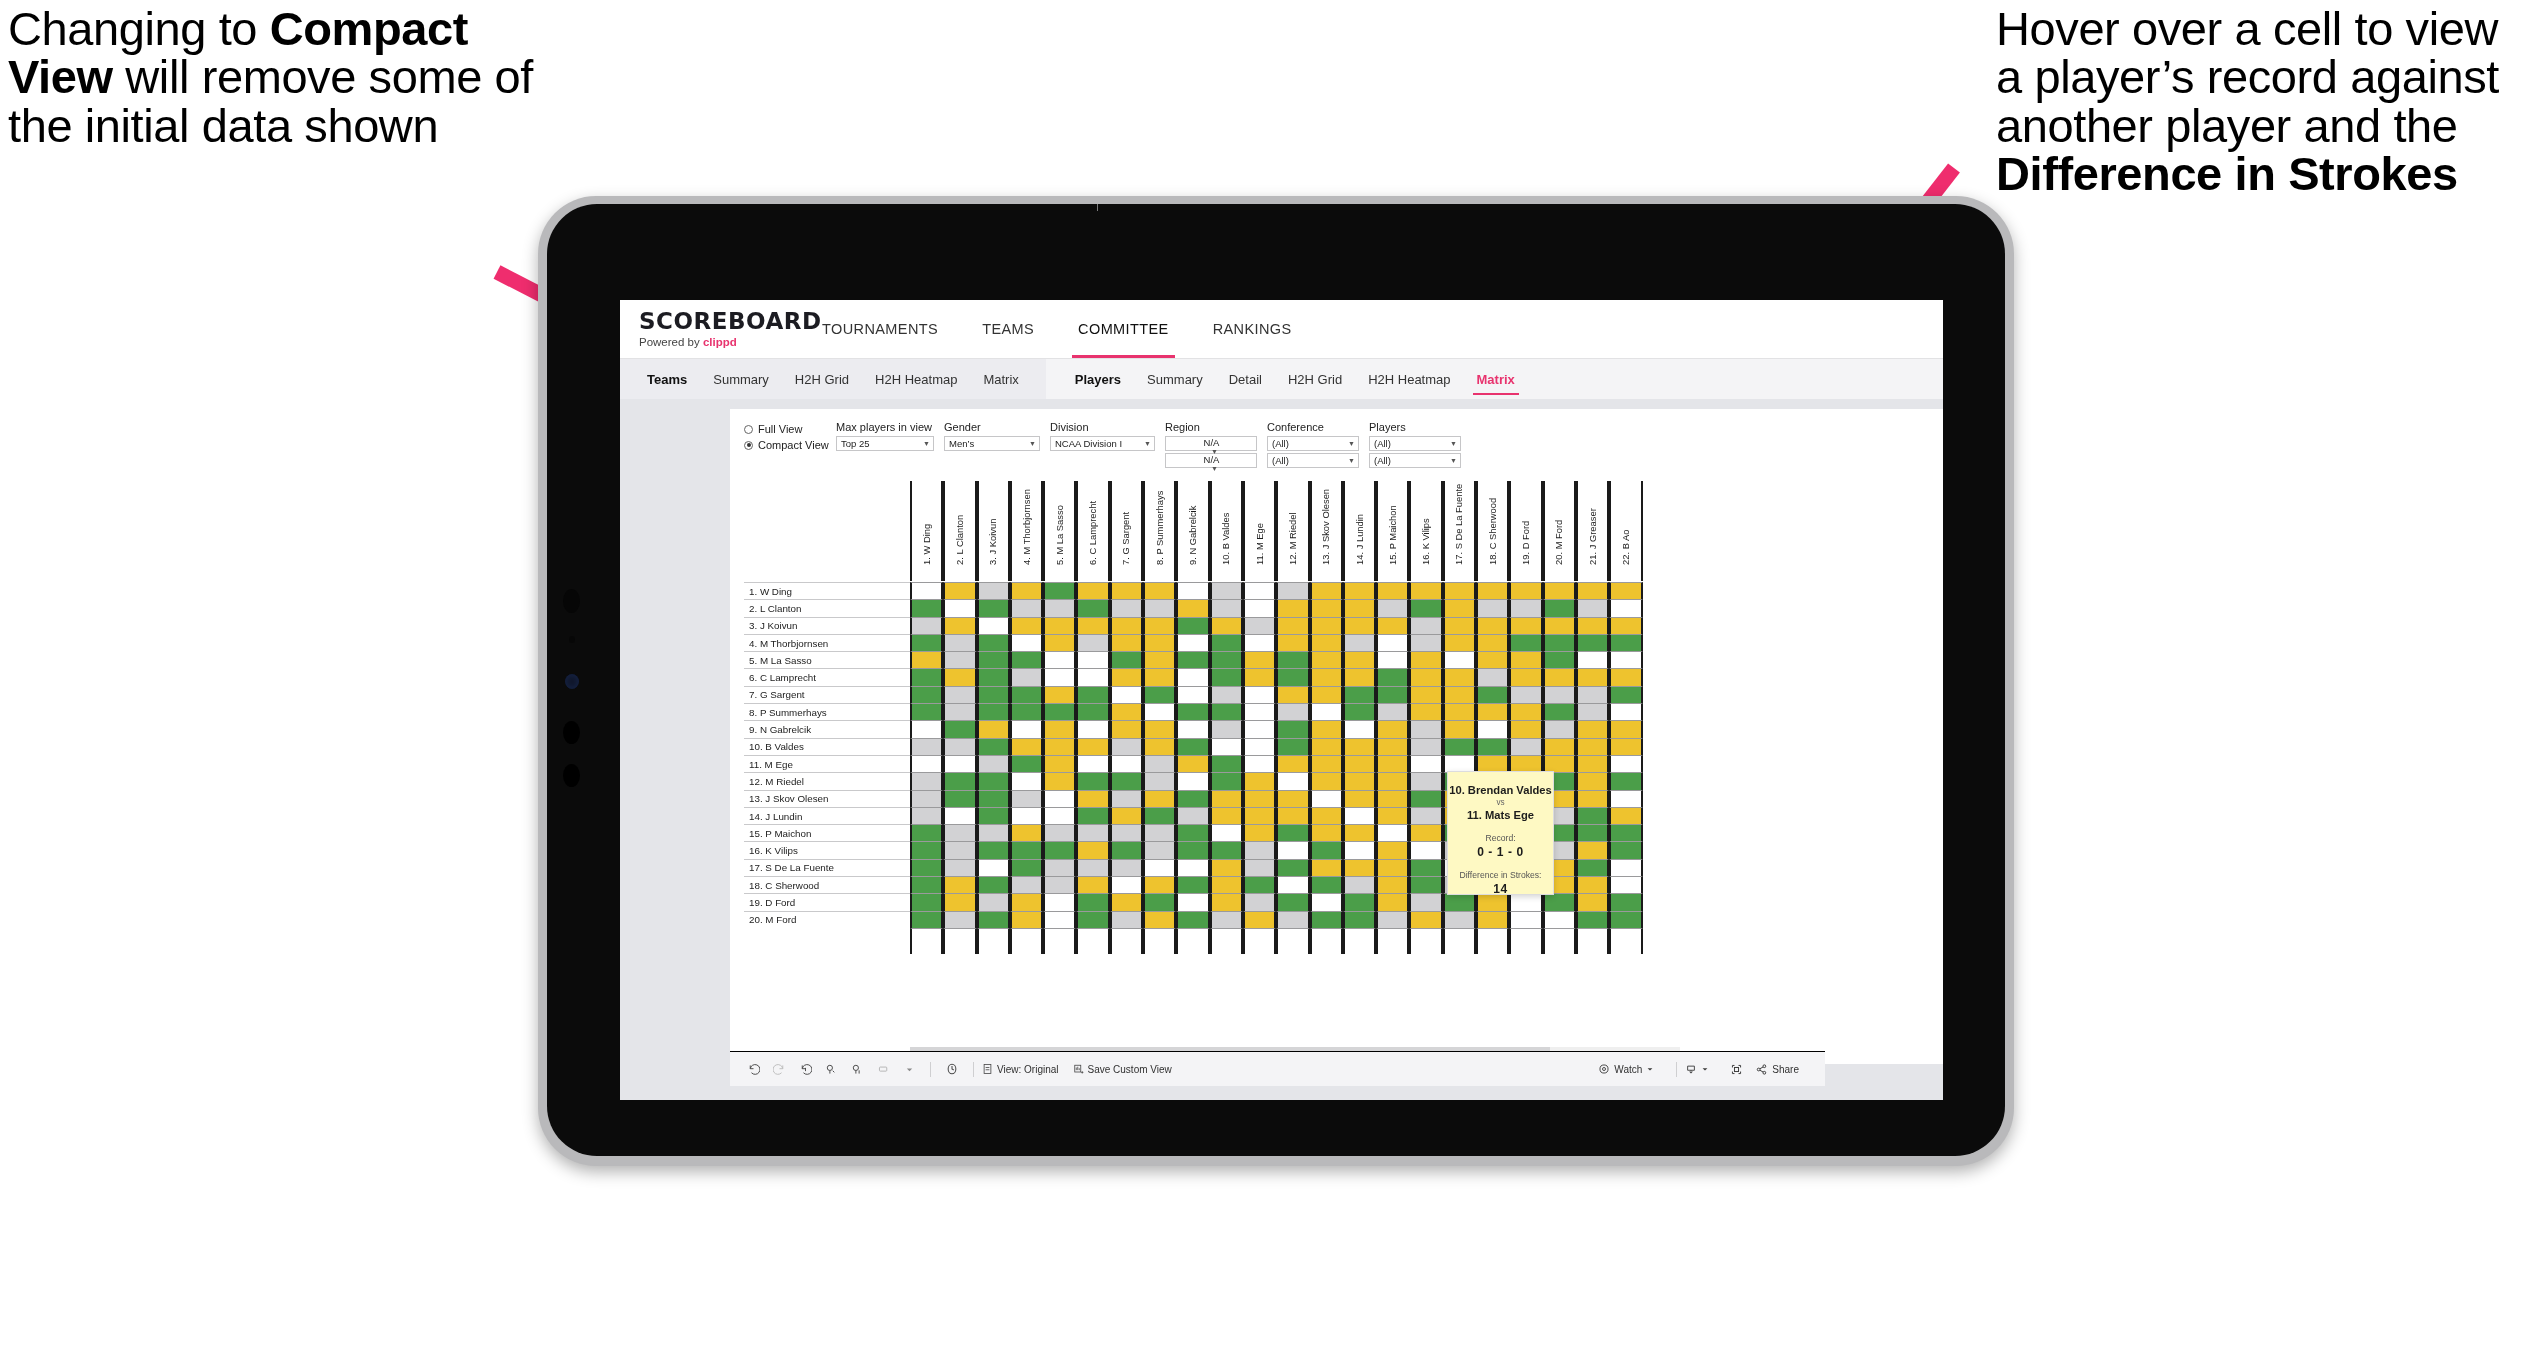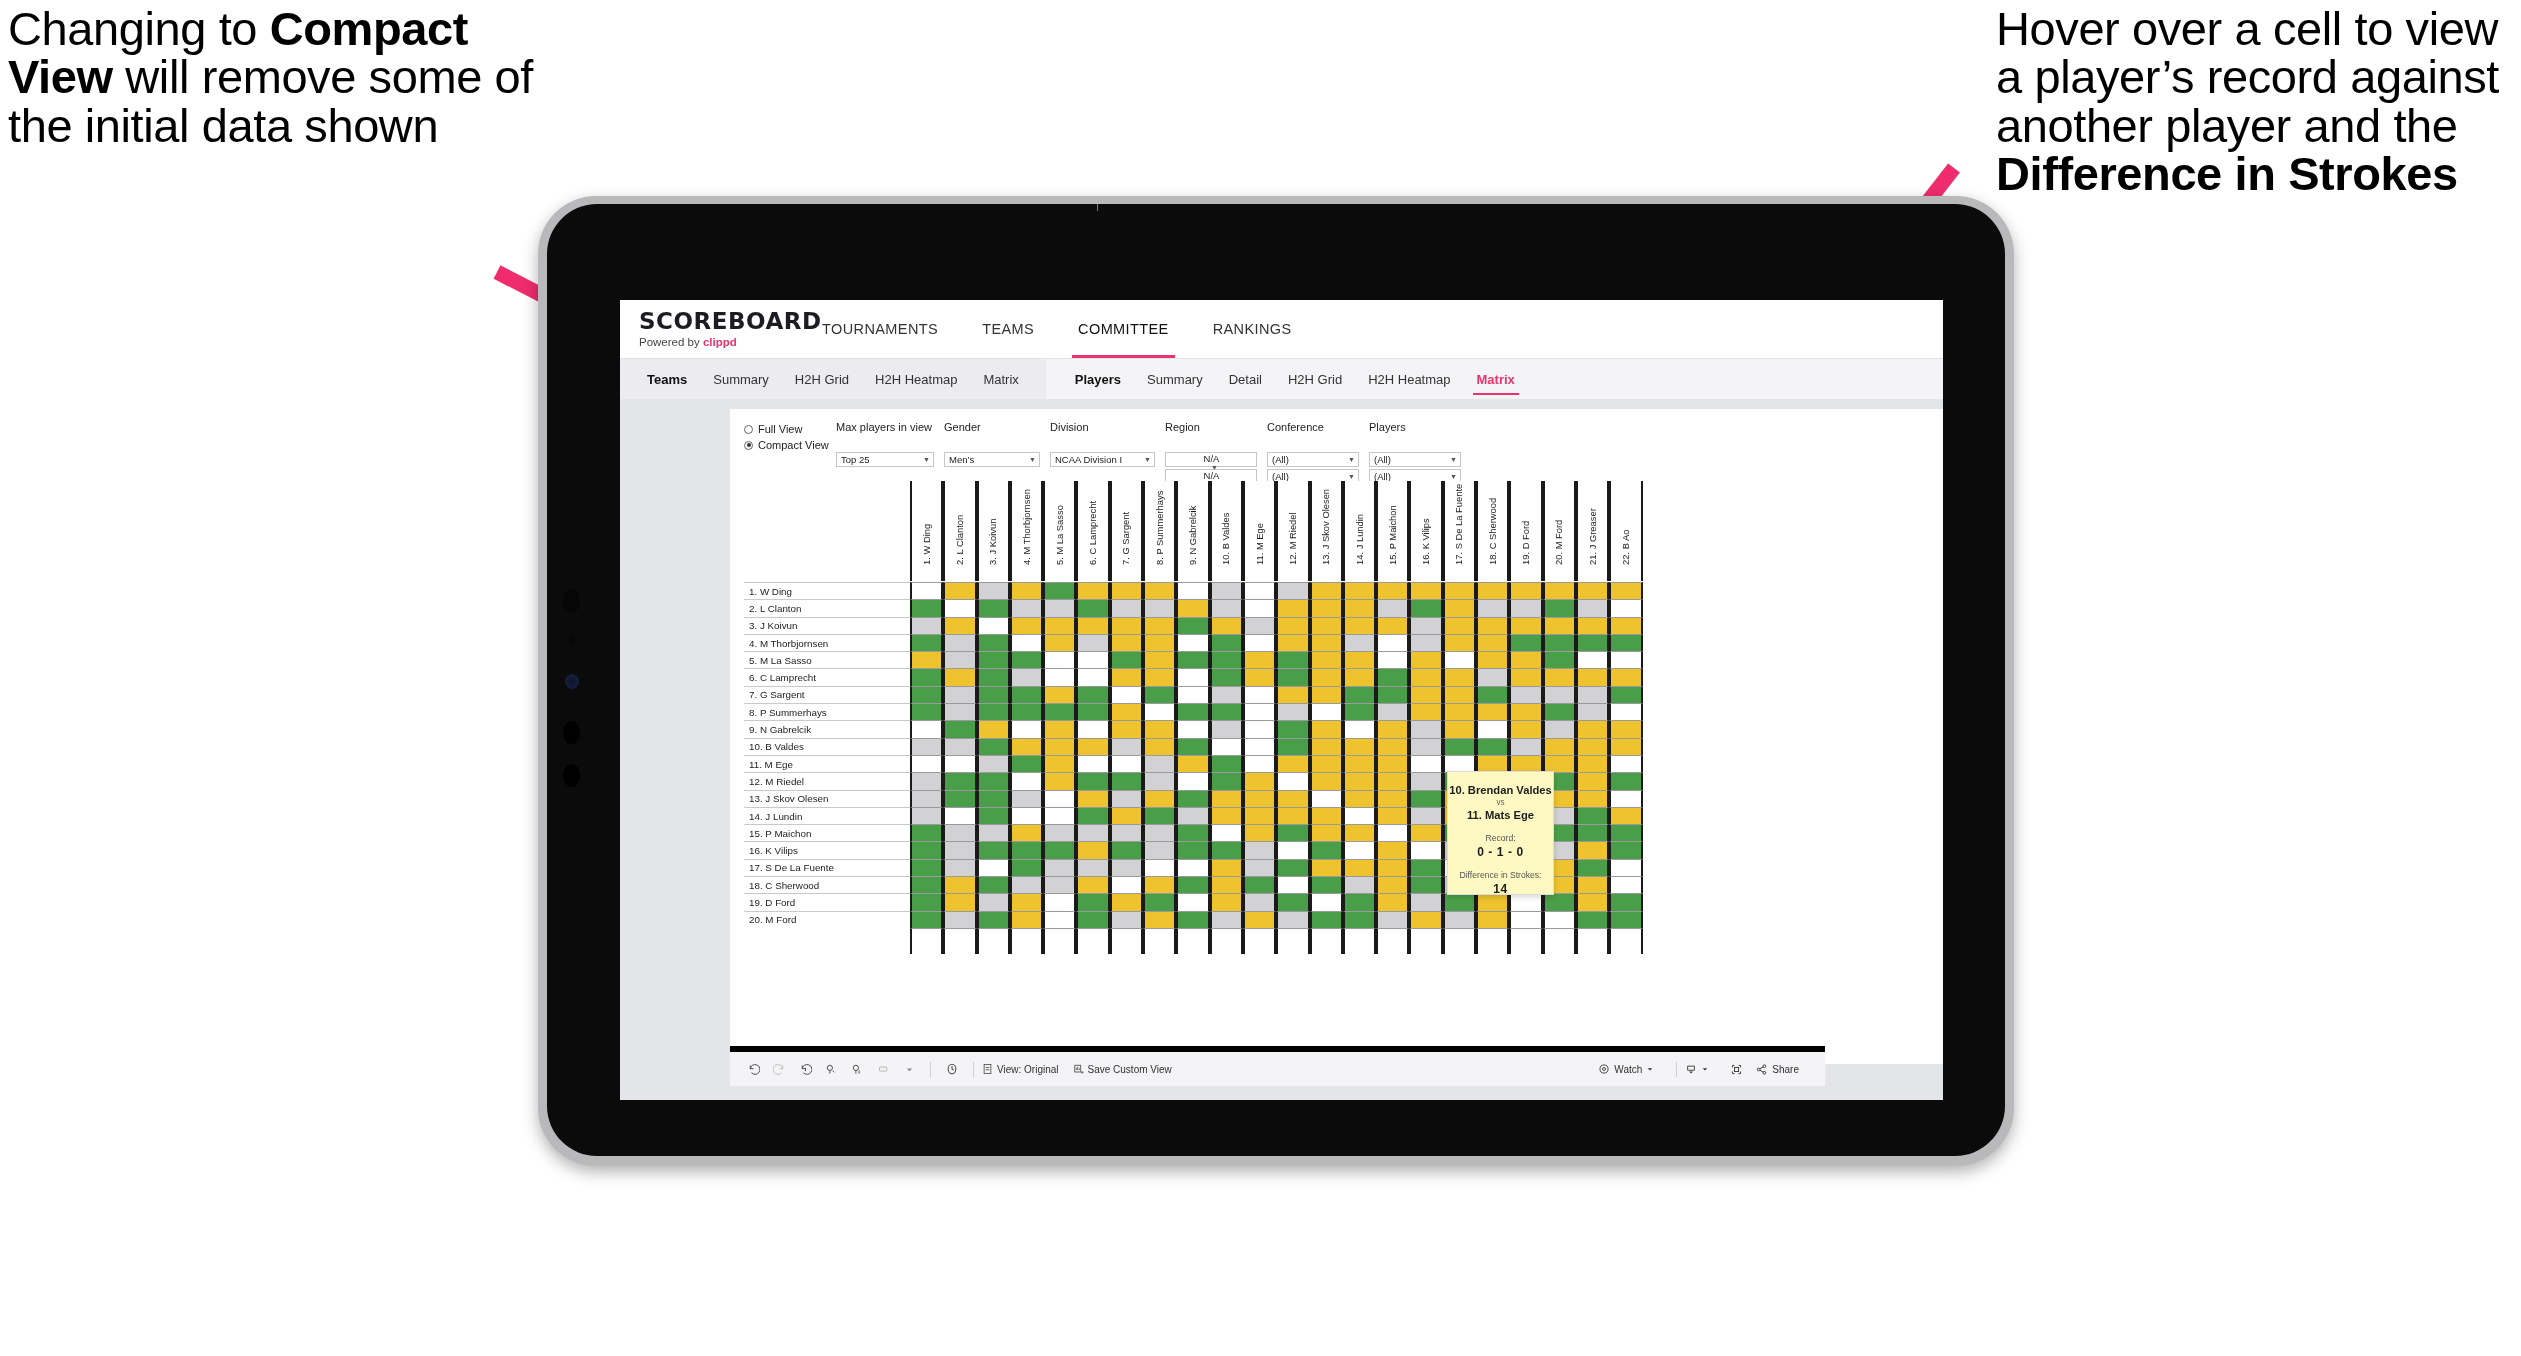--- a/index.html
+++ b/index.html
@@ -59,30 +59,30 @@
   .sub-item{font-size:13px;color:#333;padding:0 13px;position:relative;cursor:pointer;
      display:flex;align-items:center;height:100%;}
   .sub-item.head{font-weight:700;color:#111;}
   .sub-item.active{color:#e8336e;font-weight:600;}
   .sub-item.active:after{content:"";position:absolute;left:9px;right:9px;bottom:4px;height:2.5px;background:#e8336e;}
 
   
   #app-body{position:absolute;top:99px;left:0;right:0;bottom:0;background:#e4e5e9;}
   #viz-card{position:absolute;left:110px;top:10px;width:1324px;height:655px;background:#fff;}
   #toolbar{position:absolute;left:110px;bottom:14px;width:1095px;height:34px;background:#f4f4f6;
-     display:flex;align-items:center;border-top:6px solid #000000;}
+     display:flex;align-items:center;border-top:1px solid #000000;}
 
   
   #filters{display:flex;align-items:flex-start;padding:12px 0 0 14px;gap:0;}
   .radio-col{width:92px;padding-top:2px;}
   .radio-row{display:flex;align-items:center;gap:5px;font-size:11px;color:#222;margin-bottom:4px;cursor:pointer;}
   .radio{width:9px;height:9px;border:1px solid #666;border-radius:50%;box-sizing:border-box;position:relative;background:#fff;}
   .radio.on:after{content:"";position:absolute;left:1.5px;top:1.5px;width:4px;height:4px;border-radius:50%;background:#333;}
   .f-col{margin-right:10px;}
-  .f-label{font-size:11px;color:#222;margin-bottom:19px;white-space:nowrap;}
+  .f-label{font-size:11px;color:#222;margin-bottom:3px;white-space:nowrap;}
   .f-sel{height:15px;border:1px solid #c6c6c8;background:#fff;display:flex;align-items:center;
      justify-content:space-between;padding:0 3px 0 4px;font-size:9.5px;color:#222;box-sizing:border-box;
      margin-bottom:2px;cursor:pointer;}
   .caret{font-size:7px;color:#555;margin-left:6px;}
   .w-max{width:98px;} .w-gen{width:96px;} .w-div{width:105px;}
   .w-reg{width:92px;flex-direction:column;} .w-conf{width:92px;} .w-play{width:92px;}
 
   
   #matrix-wrap{position:absolute;left:14px;top:72px;right:10px;bottom:10px;}
   #col-head{position:absolute;left:166px;top:0;height:100px;display:flex;}

